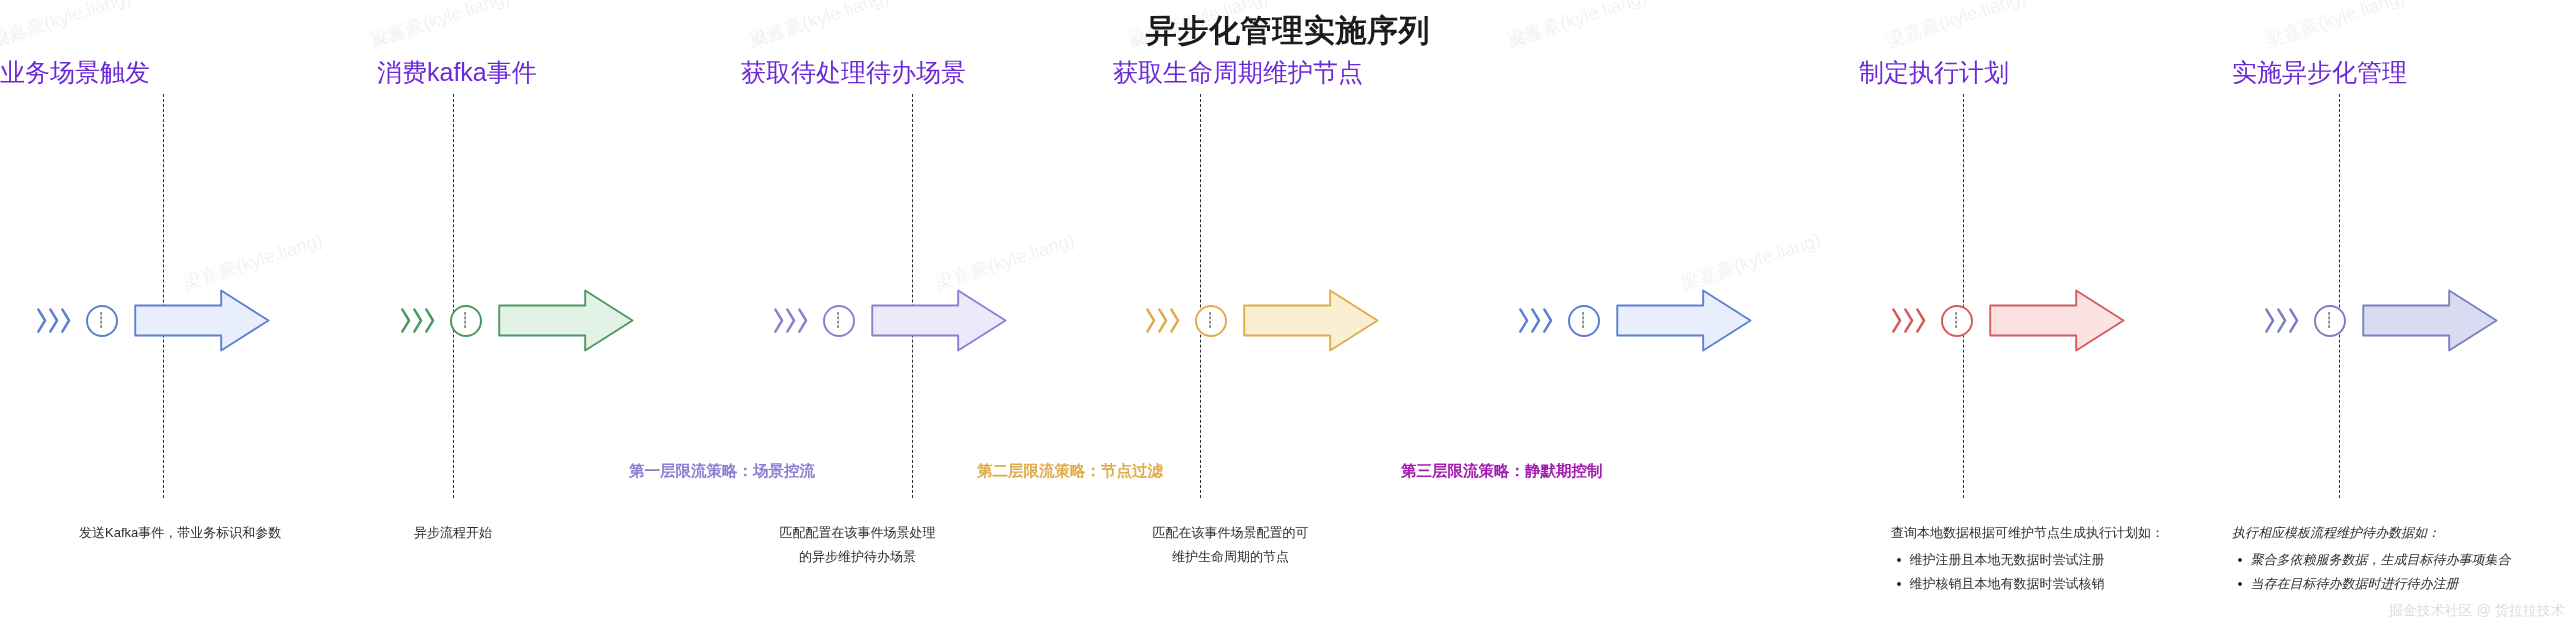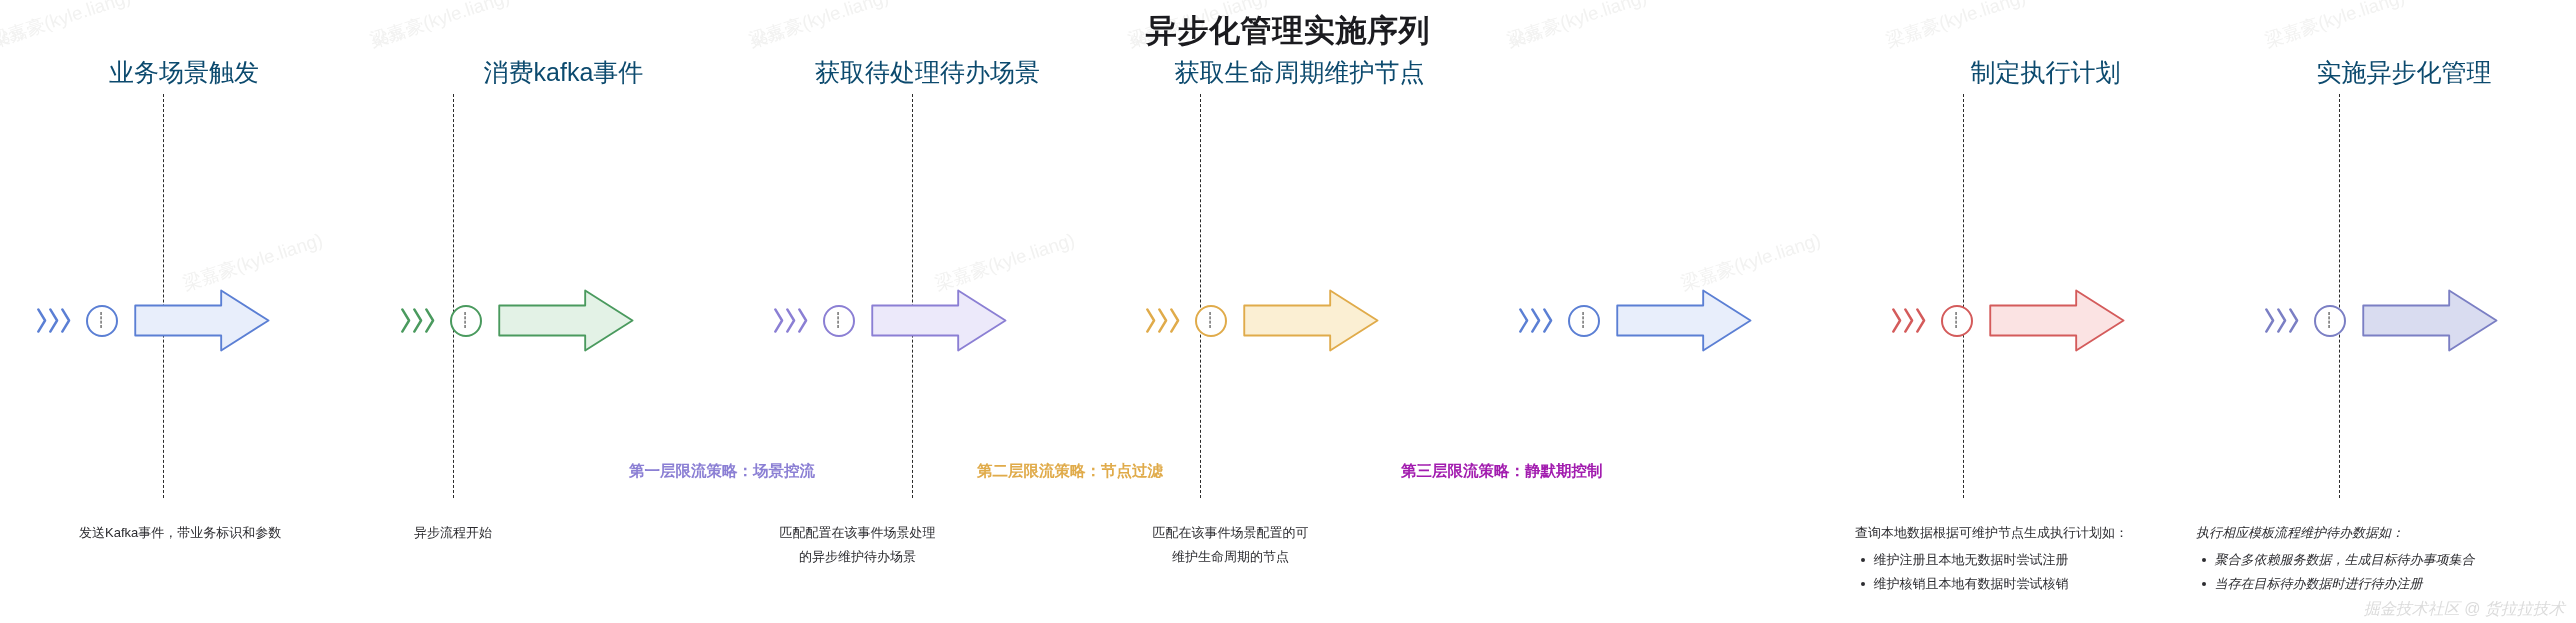--- a/index.html
+++ b/index.html
@@ -42,23 +42,22 @@
   
   .col {
     position: absolute;
     top: 0;
     height: 624px;
   }
   .col-head {
     position: absolute;
     top: 56px;
     width: 100%;
-    text-align: center;
     font-size: 25px;
-    color: #0c4a6e;
+    color: #6d28d9;
     white-space: nowrap;
   }
 
   
   .lifeline {
     position: absolute;
     top: 94px;
     width: 0;
     border-left: 1.9px dashed #2b2b2b;
     height: 404px;
@@ -103,44 +102,43 @@
 
   
   .desc {
     position: absolute;
     top: 521px;
     font-size: 13px;
     line-height: 24px;
     color: #2c2c30;
     text-align: center;
   }
-  .desc.left { text-align: left; }
+  .desc.left { text-align: left; margin-left: 36px; }
   .desc ul { list-style: none; margin-top: 2.5px; }
   .desc li {
     position: relative;
     padding-left: 18.6px;
     white-space: nowrap;
   }
   .desc li::before {
     content: "";
     position: absolute;
     left: 6.2px; top: 10.6px;
     width: 4.3px; height: 4.3px;
     border-radius: 50%;
     background: #2c2c30;
   }
 
   
   #footer {
     position: absolute;
     right: 11.2px; bottom: 3.7px;
-    font-size: 16px;
+    font-size: 14px;
     color: #dcdcdc;
     white-space: nowrap;
-    font-style: italic;
   }
 </style>
 </head>
 <body>
 
 <div id="page">
 
   <div class="wm" style="left:-12.4px; top:6.2px;">梁嘉豪(kyle.liang)</div>
   <div class="wm wm-small" style="left:-6.2px; top:30px;">6635</div>
   <div class="wm" style="left:367px; top:6.2px;">梁嘉豪(kyle.liang)</div>

